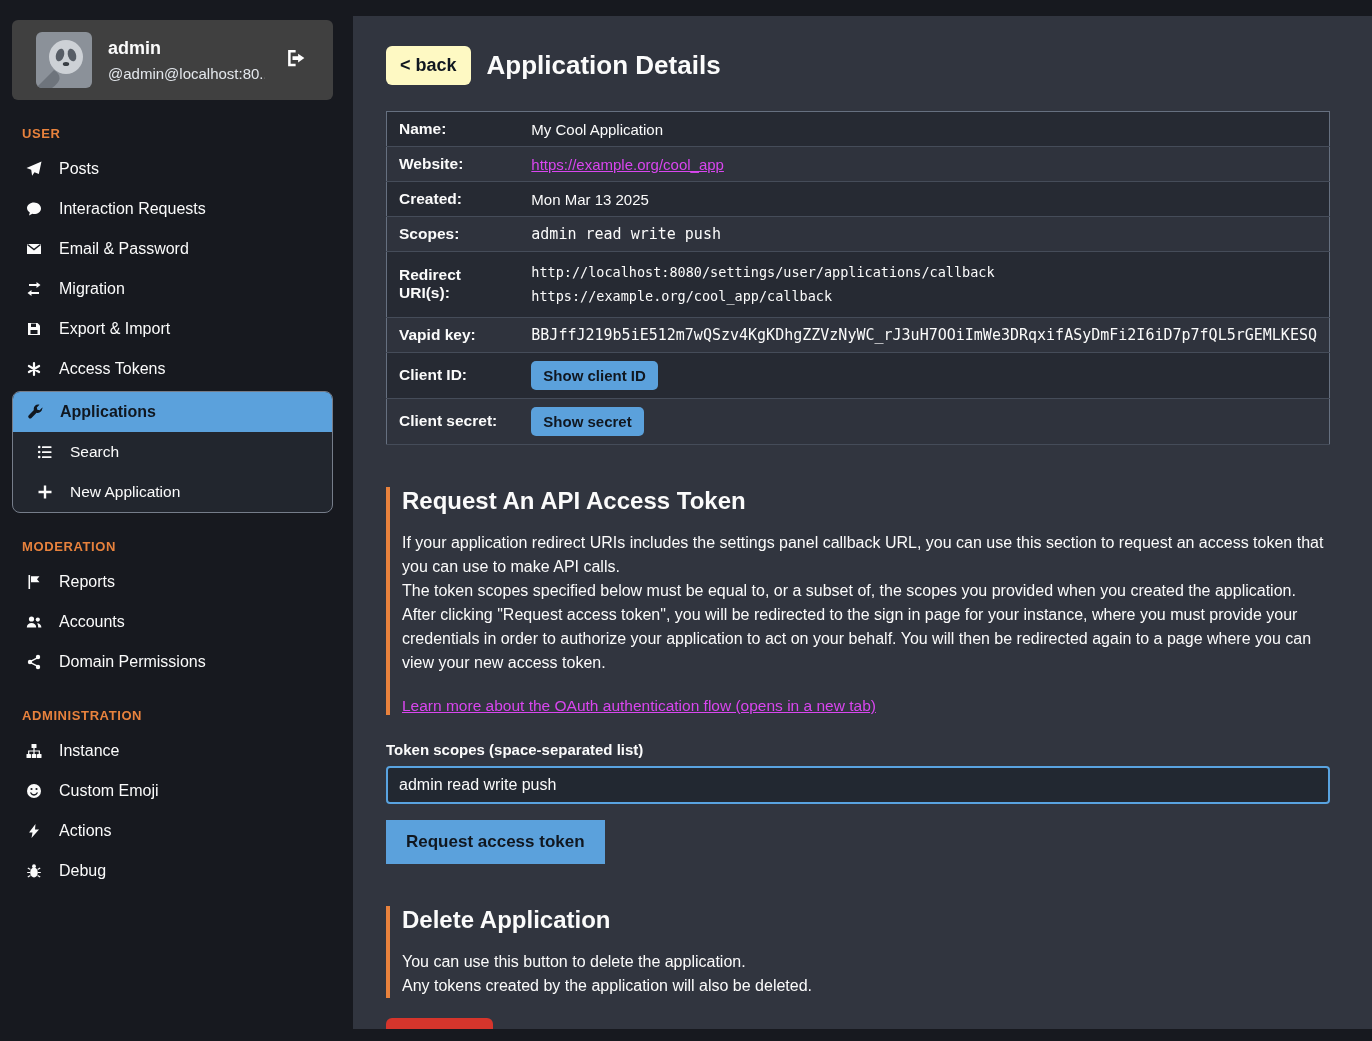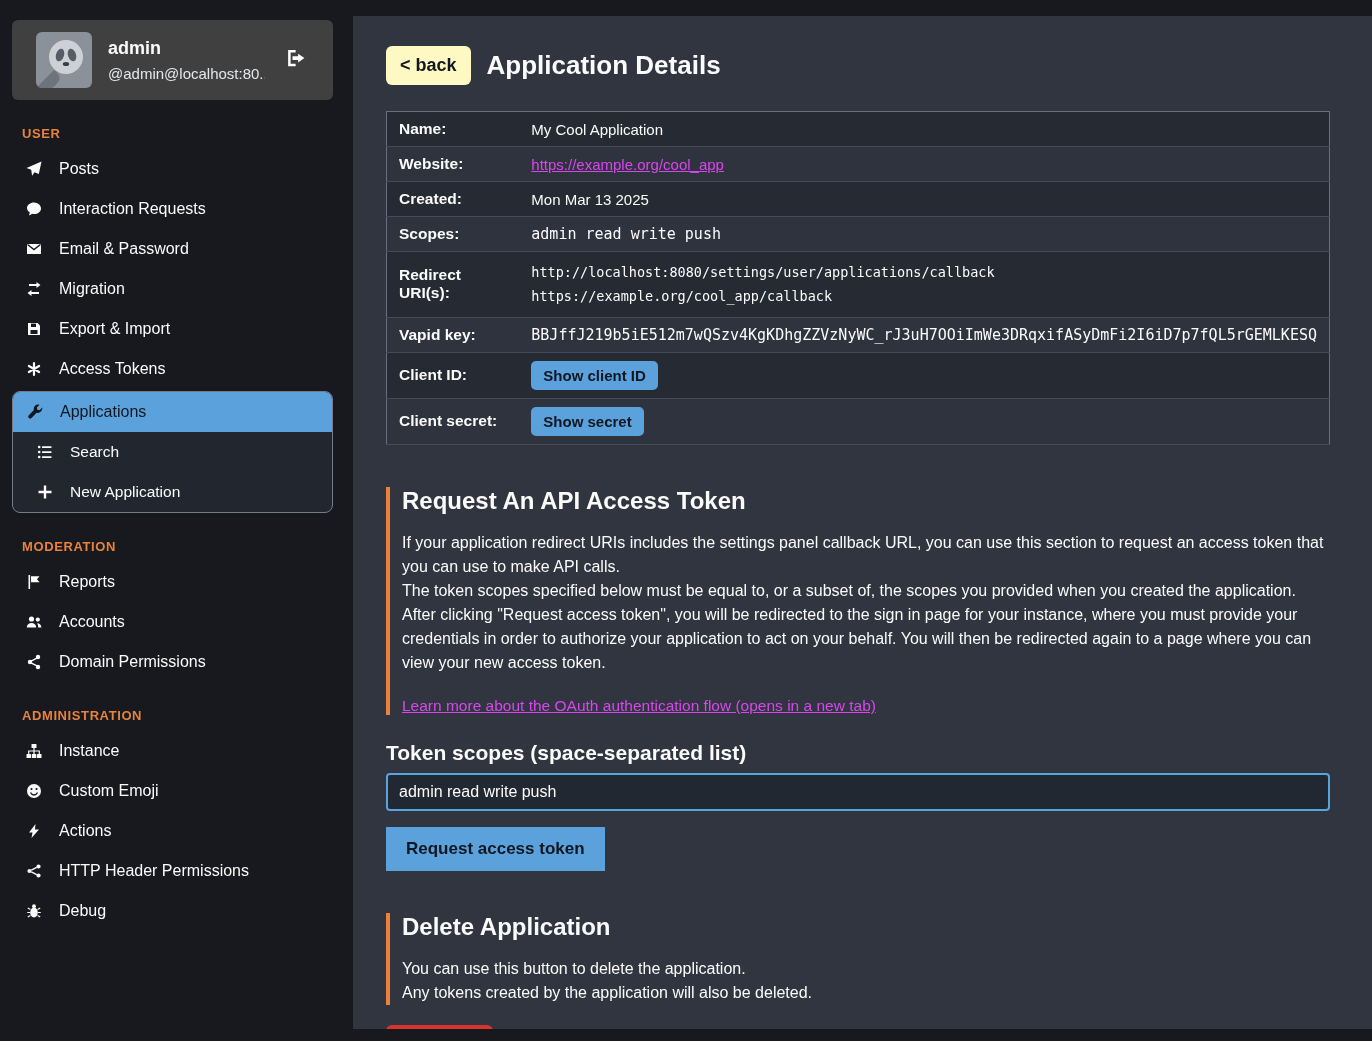--- a/index.html
+++ b/index.html
@@ -32,21 +32,21 @@
   }
   .nav-item {
     display: flex; align-items: center; gap: 15px;
     padding: 11px 12px; font-size: 16px; border-radius: 4px; cursor: pointer;
   }
   .icon { width: 20px; height: 17px; display: inline-flex; align-items: center; justify-content: center; flex: none; }
   .icon svg { width: 16px; height: 16px; fill: currentColor; }
 
   .app-group { border: 1px solid #767d8a; border-radius: 8px; overflow: hidden; margin-top: 2px; background: #22262e; }
   .app-group .nav-item.active {
-    background: #5ba1dc; color: #101720; font-weight: normal; border-radius: 0;
+    background: #5ba1dc; color: #101720; font-weight: bold; border-radius: 0;
   }
   .app-group .sub-item { padding-left: 22px; font-size: 15.5px; }
 
   
   .main {
     flex: 1; margin: 16px 0 12px 8px;
     background: #31353f; padding: 30px 42px 30px 33px;
     overflow: hidden;
   }
   .page-header { display: flex; align-items: center; gap: 16px; margin-bottom: 26px; }
@@ -72,21 +72,21 @@
     border: none; border-radius: 5px; padding: 6px 12px; cursor: pointer;
     font-family: "Liberation Sans", sans-serif;
   }
 
   .section { margin-top: 42px; }
   .bordered { border-left: 4px solid #e8823d; padding-left: 12px; }
   .section h2 { font-size: 24px; font-weight: bold; margin: 0 0 16px 0; }
   .section p { margin: 0; font-size: 16px; line-height: 1.5; max-width: 940px; }
   .oauth-link-wrap { margin-top: 22px; font-size: 15.5px; }
 
-  .field-label { font-weight: bold; font-size: 21px; margin: 26px 0 8px 0; }
+  .field-label { font-weight: bold; font-size: 15px; margin: 26px 0 8px 0; }
   .token-input {
     width: 100%; background: #222831; border: 2px solid #59a3e0; border-radius: 4px;
     color: #fbfbfb; font-size: 16px; padding: 8px 11px;
     font-family: "Liberation Sans", sans-serif;
   }
   .btn-request {
     margin-top: 16px; background: #5ba1dc; color: #101720; font-weight: bold;
     font-size: 17px; border: none; border-radius: 0; padding: 12px 20px; cursor: pointer;
     font-family: "Liberation Sans", sans-serif;
   }
@@ -276,33 +276,20 @@
     <span class="icon">
         <svg viewBox="0 0 16 16">
           <path d="M9.5 1L3 9.5h3.5L5.5 15 13 6.5H9z"></path>
         </svg>
       </span>
     <span>Actions</span>
   </div>
   <div class="nav-item">
     <span class="icon">
         <svg viewBox="0 0 16 16">
-          <g stroke="currentColor" stroke-width="1.4">
-            <path d="M5.3 7.1l5.4-2.8M5.3 8.9l5.4 2.8"></path>
-          </g>
-          <circle cx="3.5" cy="8" r="2.1"></circle>
-          <circle cx="12.5" cy="3.5" r="2.1"></circle>
-          <circle cx="12.5" cy="12.5" r="2.1"></circle>
-        </svg>
-      </span>
-    <span>HTTP Header Permissions</span>
-  </div>
-  <div class="nav-item">
-    <span class="icon">
-        <svg viewBox="0 0 16 16">
           <ellipse cx="8" cy="9.5" rx="3.8" ry="5"></ellipse>
           <circle cx="8" cy="3.2" r="1.9"></circle>
           <g stroke="currentColor" stroke-width="1.2" fill="none">
             <path d="M4.4 6.5L1.8 5M4.2 9.5H1.2M4.4 12.5l-2.6 1.6M11.6 6.5l2.6-1.5M11.8 9.5h3M11.6 12.5l2.6 1.6"></path>
           </g>
         </svg>
       </span>
     <span>Debug</span>
   </div>
 

